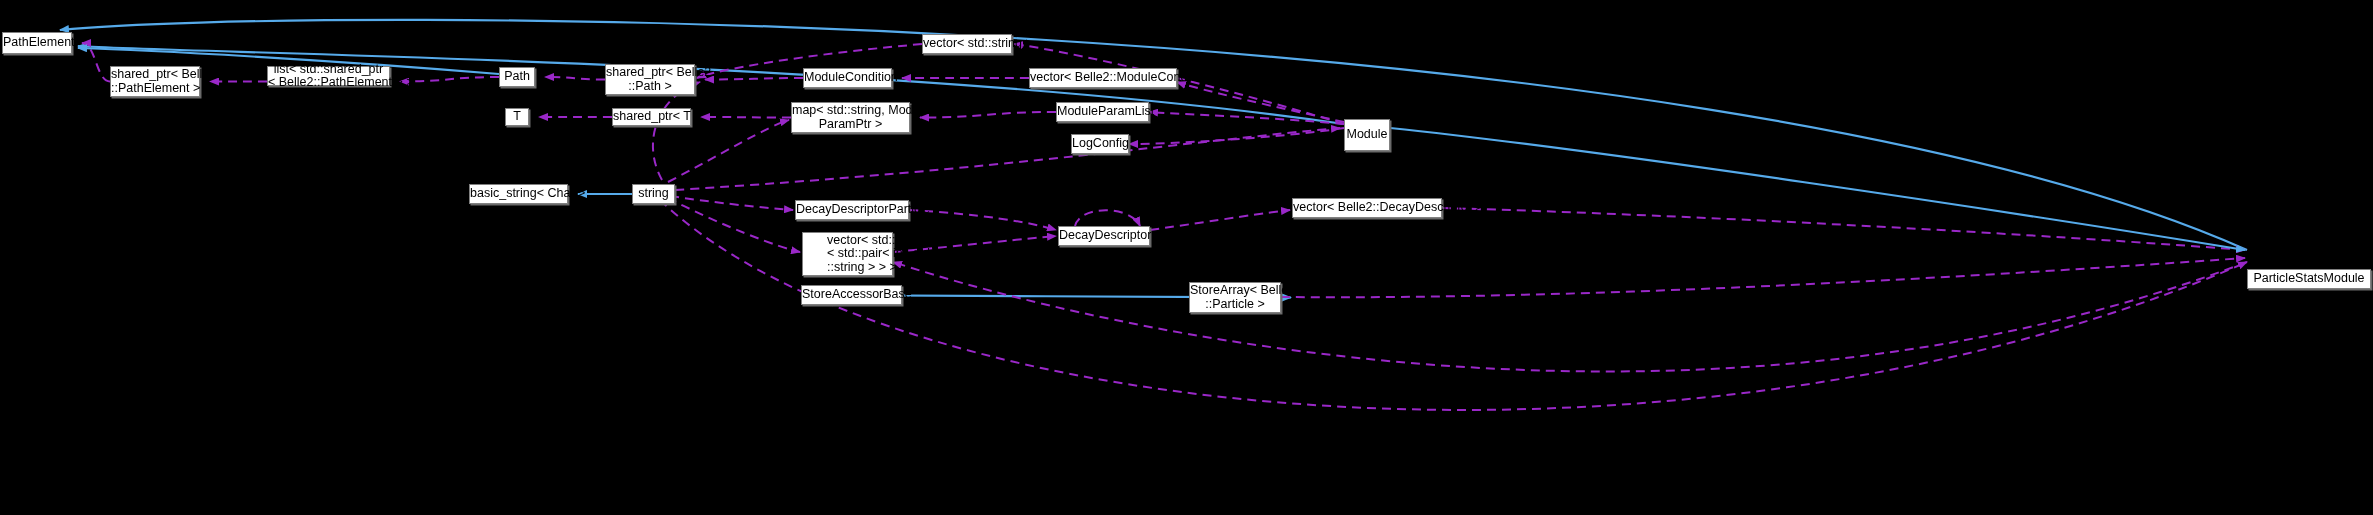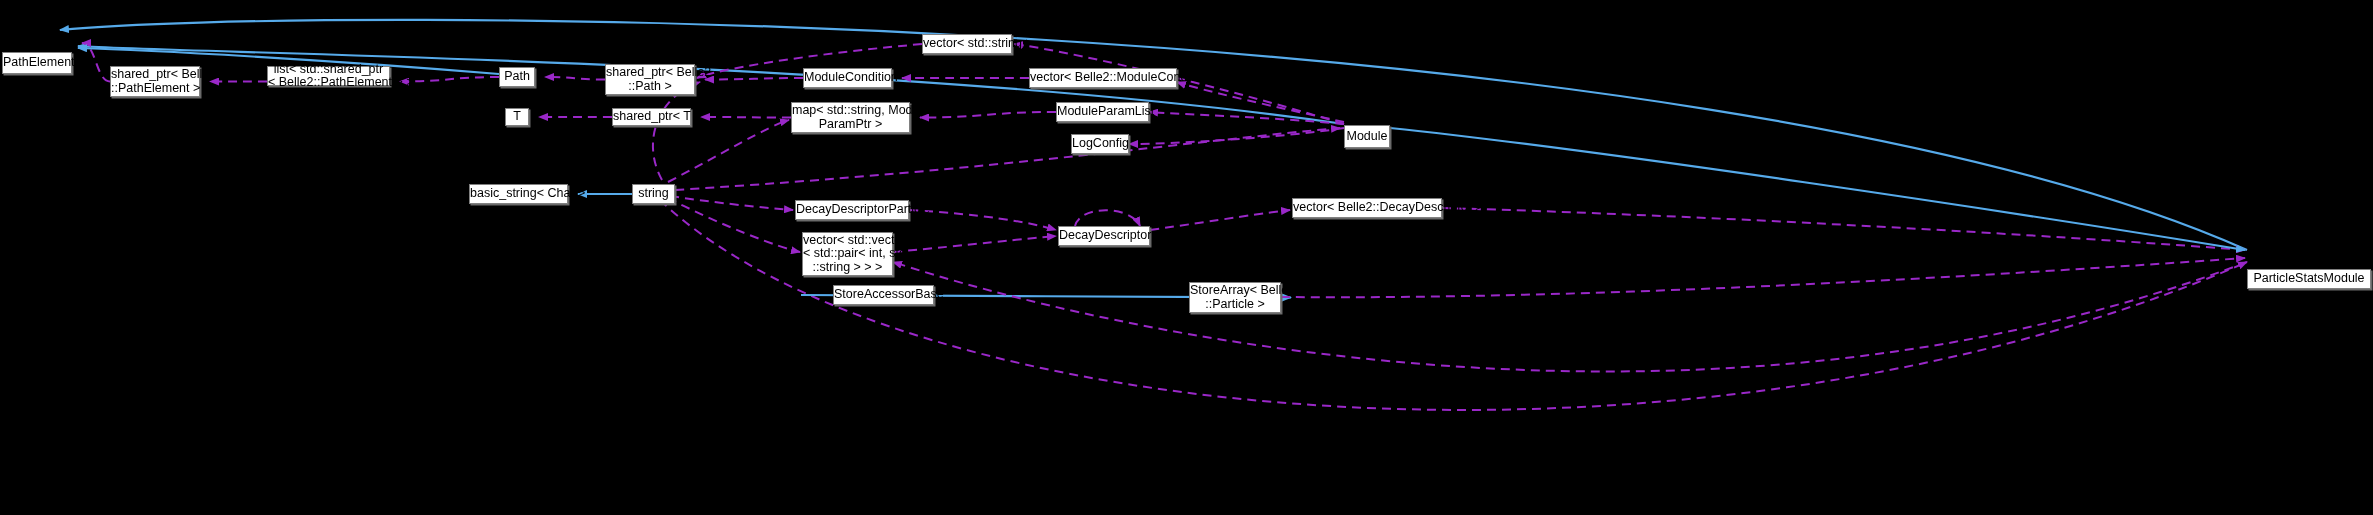--- a/index.html
+++ b/index.html
@@ -57,43 +57,43 @@
         <path d="M1150,230 C1220,220 1270,212 1290,210" stroke="#9a28c8" stroke-width="2" fill="none" stroke-dasharray="9,6" marker-end="url(#ah-purple)"></path>
         <path d="M893,252 C970,245 1030,238 1056,236" stroke="#9a28c8" stroke-width="2" fill="none" stroke-dasharray="9,6" marker-end="url(#ah-purple)"></path>
         <path d="M1442,208 C1700,215 2050,235 2245,250" stroke="#9a28c8" stroke-width="2" fill="none" stroke-dasharray="9,6" marker-end="url(#ah-purple)"></path>
         <path d="M801,295 C1046,295 1046,297.5 1291,297.5" stroke="#56aaea" stroke-width="2.2" fill="none" marker-end="url(#ah-blue)"></path>
         <path d="M1281,297 C1600,300 2000,275 2245,258" stroke="#9a28c8" stroke-width="2" fill="none" stroke-dasharray="9,6" marker-end="url(#ah-purple)"></path>
         <path d="M1390,128 C1600,150 2000,210 2245,250" stroke="#56aaea" stroke-width="2.2" fill="none" marker-end="url(#ah-blue)"></path>
         <path d="M2247,262 C1700,470 1100,330 893,262" stroke="#9a28c8" stroke-width="2" fill="none" stroke-dasharray="9,6" marker-end="url(#ah-purple)"></path>
       </g>
   </svg>
 
-<div class="node" style="left: 2px; top: 32px; width: 70px; height: 22px; margin-top: 20px;"><span>PathElement</span></div>
+<div class="node" style="left: 2px; top: 32px; width: 70px; height: 22px;"><span>PathElement</span></div>
     <div class="node" style="left: 110px; top: 66px; width: 90px; height: 31px;"><span>shared_ptr&lt; Belle2
 ::PathElement &gt;</span></div>
     <div class="node" style="left: 267px; top: 66px; width: 123px; height: 20px;"><span>list&lt; std::shared_ptr
 &lt; Belle2::PathElement &gt; &gt;</span></div>
     <div class="node" style="left: 499px; top: 67px; width: 36px; height: 20px;"><span>Path</span></div>
     <div class="node" style="left: 605px; top: 64px; width: 90px; height: 31px;"><span>shared_ptr&lt; Belle2
 ::Path &gt;</span></div>
     <div class="node" style="left: 803px; top: 68px; width: 89px; height: 20px;"><span>ModuleCondition</span></div>
     <div class="node" style="left: 1029px; top: 68px; width: 148px; height: 20px;"><span>vector&lt; Belle2::ModuleCondition &gt;</span></div>
     <div class="node" style="left: 922px; top: 34px; width: 90px; height: 20px; text-align: right;"><span>vector&lt; std::string &gt;</span></div>
-    <div class="node" style="left: 1344px; top: 125px; width: 46px; height: 23px;"><span>Module</span></div>
+    <div class="node" style="left: 1344px; top: 119px; width: 46px; height: 32px;"><span>Module</span></div>
     <div class="node" style="left: 505px; top: 108px; width: 24px; height: 18px;"><span>T</span></div>
     <div class="node" style="left: 612px; top: 108px; width: 79px; height: 18px;"><span>shared_ptr&lt; T &gt;</span></div>
     <div class="node" style="left: 791px; top: 102px; width: 119px; height: 31px;"><span>map&lt; std::string, Module
 ParamPtr &gt;</span></div>
     <div class="node" style="left: 1056px; top: 102px; width: 93px; height: 20px;"><span>ModuleParamList</span></div>
     <div class="node" style="left: 1071px; top: 134px; width: 58px; height: 20px;"><span>LogConfig</span></div>
     <div class="node" style="left: 469px; top: 184px; width: 99px; height: 20px;"><span>basic_string&lt; Char &gt;</span></div>
     <div class="node" style="left: 632px; top: 184px; width: 43px; height: 20px;"><span>string</span></div>
     <div class="node" style="left: 795px; top: 200px; width: 114px; height: 20px;"><span>DecayDescriptorParticle</span></div>
     <div class="node" style="left: 1058px; top: 226px; width: 92px; height: 20px;"><span>DecayDescriptor</span></div>
     <div class="node" style="left: 1292px; top: 198px; width: 150px; height: 20px;"><span>vector&lt; Belle2::DecayDescriptor &gt;</span></div>
-    <div class="node" style="left: 802px; top: 232px; width: 91px; height: 44px;"><span>vector&lt; std::vector
+    <div class="node" style="left: 802px; top: 232px; width: 91px; height: 44px; padding-left: 24px;"><span>vector&lt; std::vector
 &lt; std::pair&lt; int, std
 ::string &gt; &gt; &gt;</span></div>
-    <div class="node" style="left: 801px; top: 285px; width: 101px; height: 20px; margin-left: 32px;"><span>StoreAccessorBase</span></div>
+    <div class="node" style="left: 801px; top: 285px; width: 101px; height: 20px;"><span>StoreAccessorBase</span></div>
     <div class="node" style="left: 1189px; top: 282px; width: 92px; height: 31px;"><span>StoreArray&lt; Belle2
 ::Particle &gt;</span></div>
     <div class="node" style="left: 2247px; top: 245px; width: 124px; height: 20px; margin-top: 24px;"><span>ParticleStatsModule</span></div>
   </div>
 
 </body></html>

